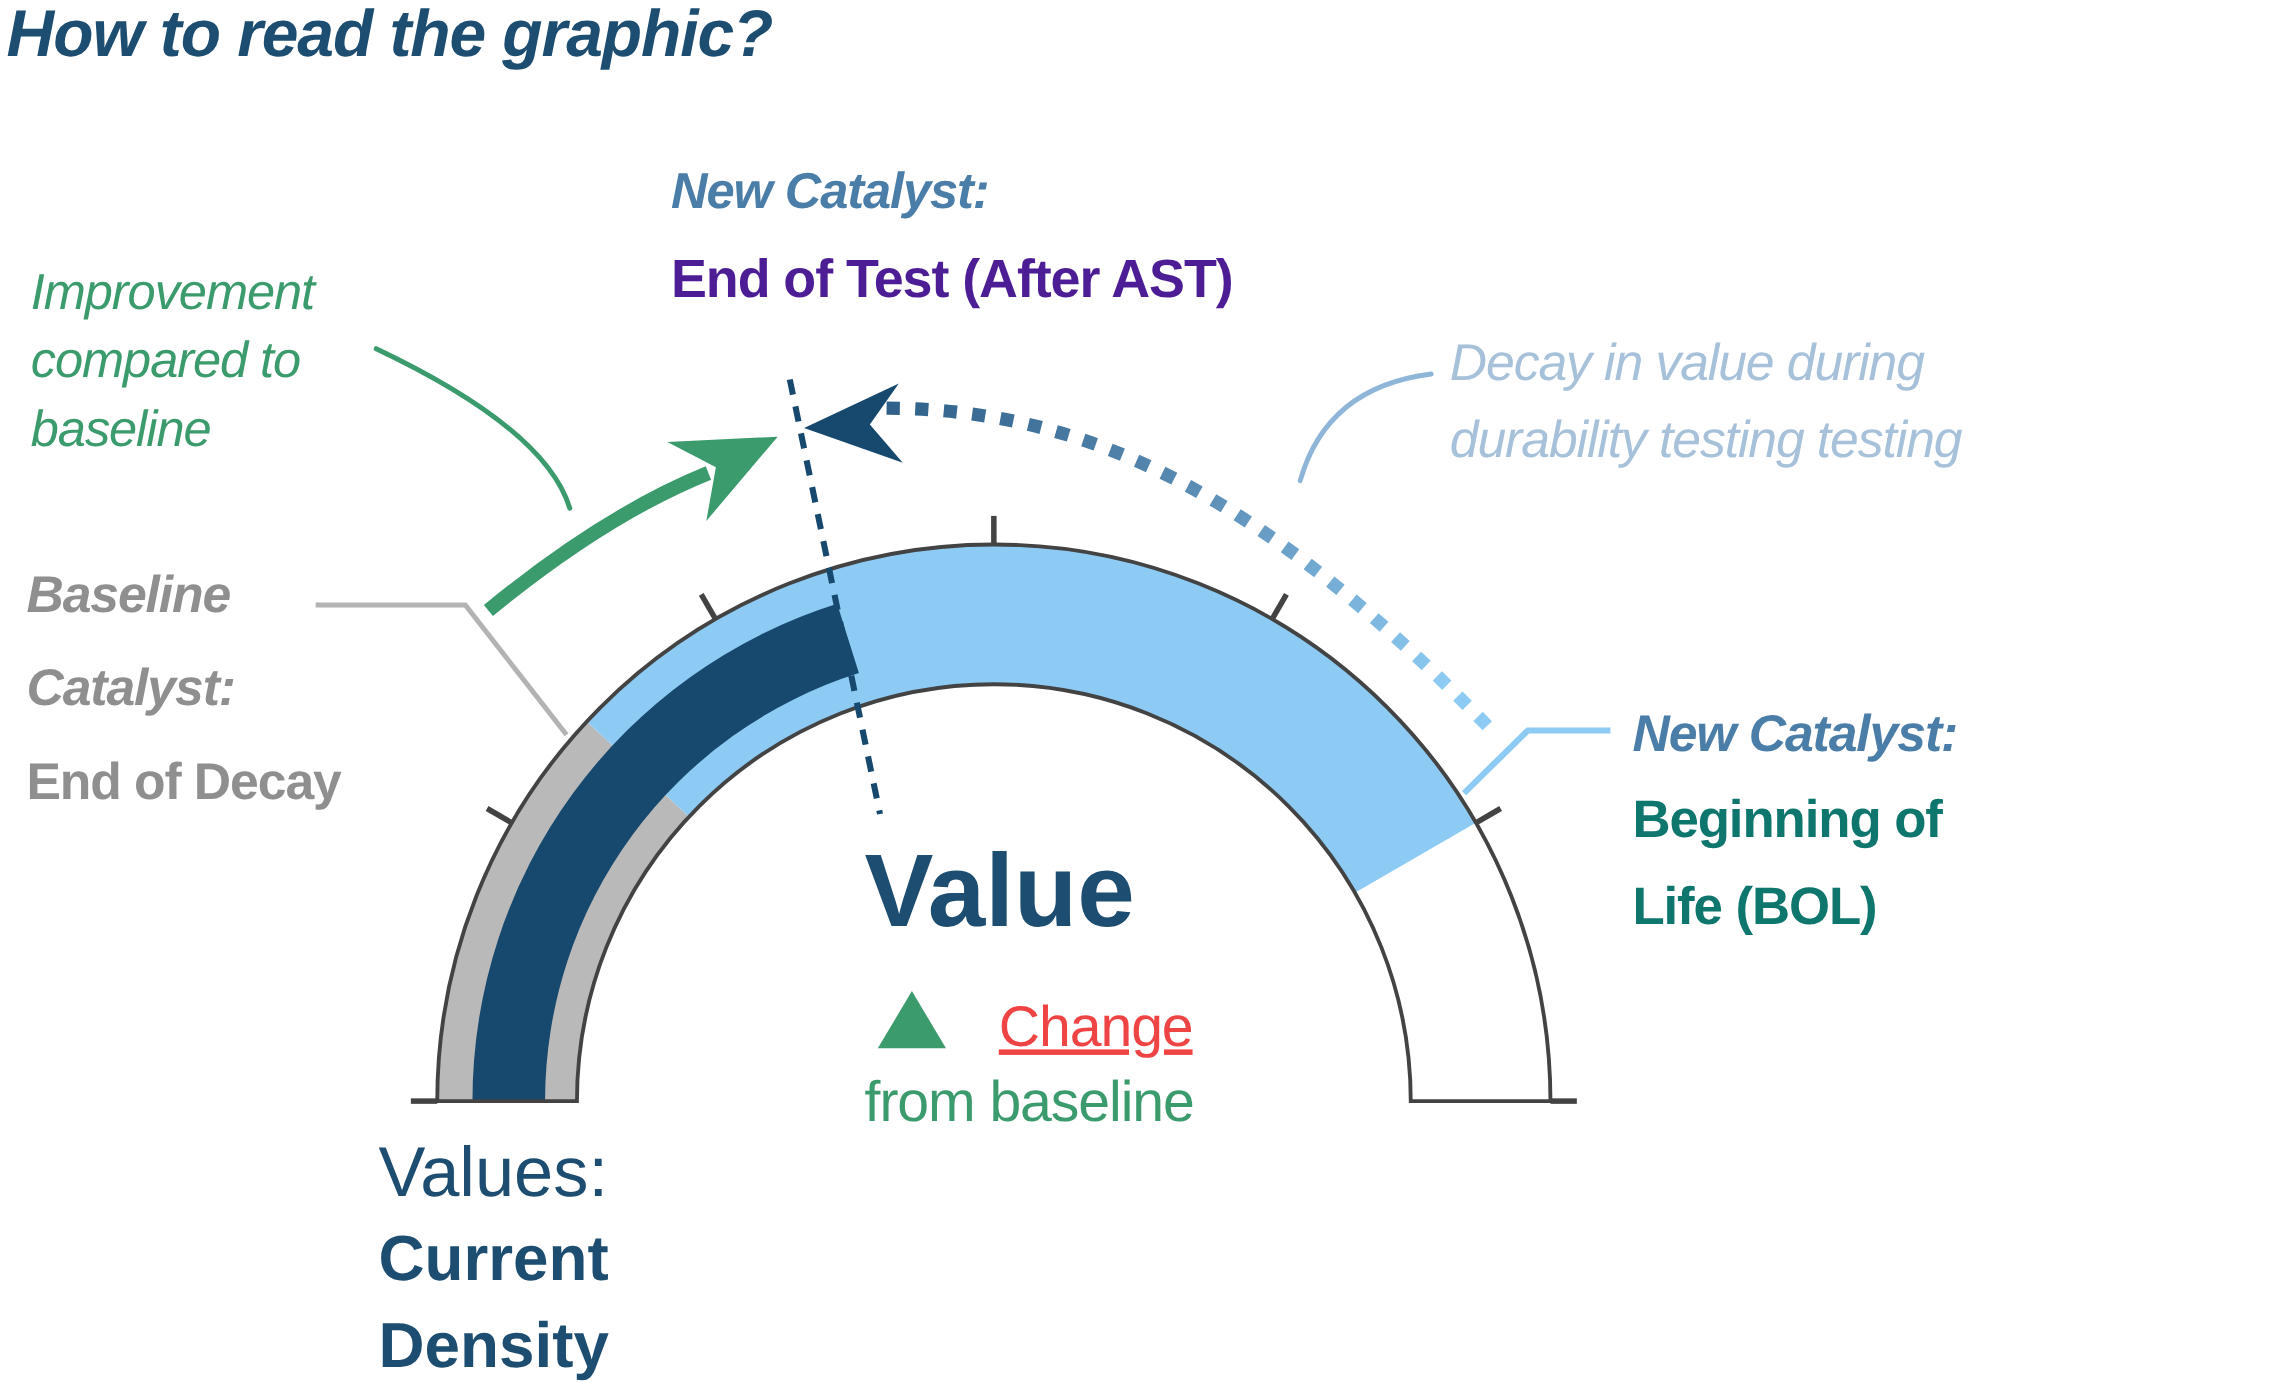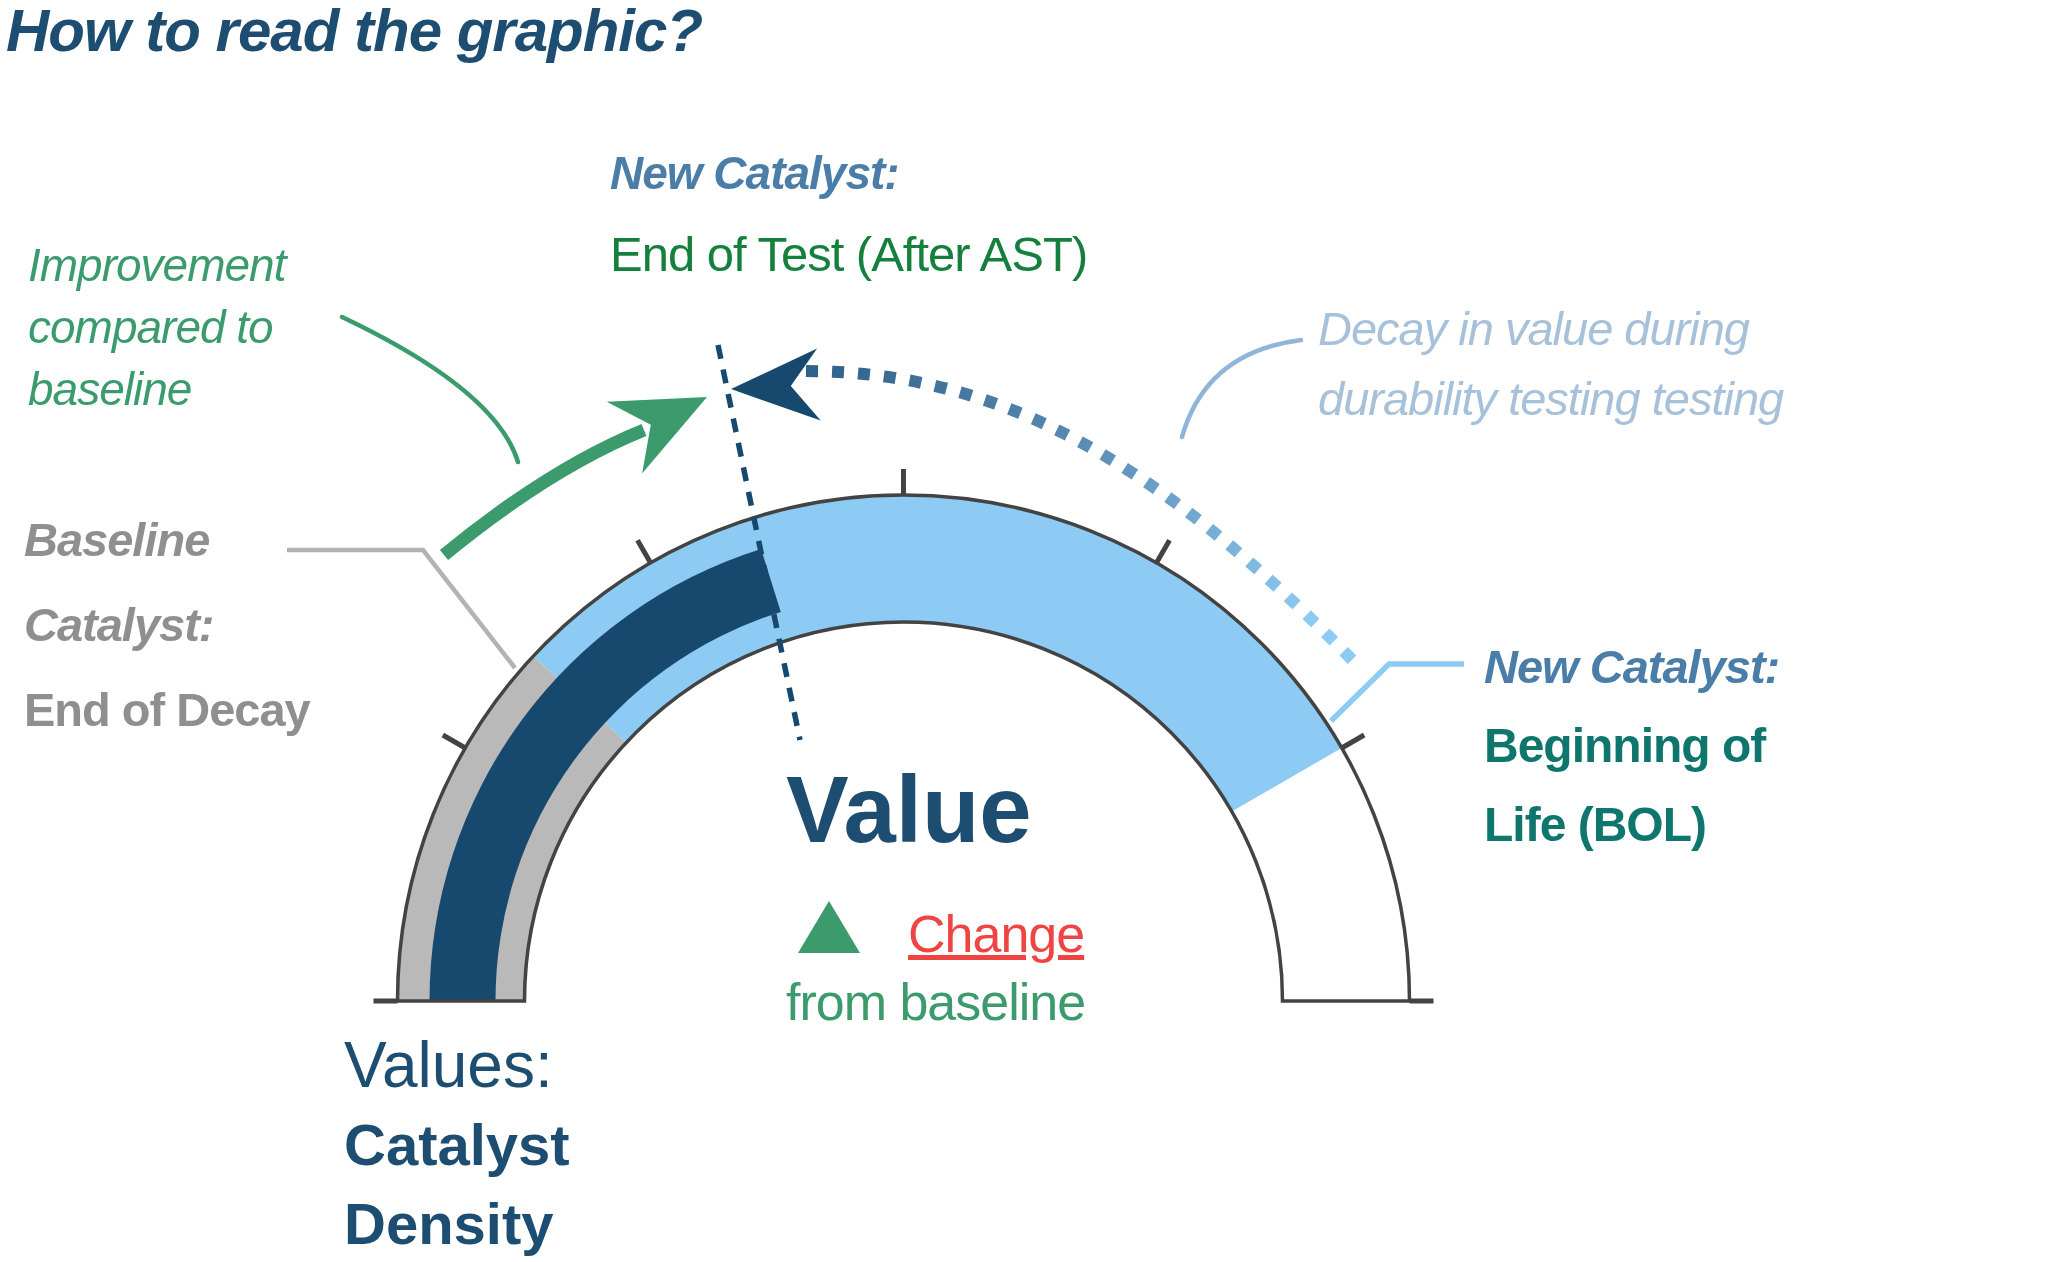--- a/index.html
+++ b/index.html
@@ -7,21 +7,21 @@
     position:relative;width:1902px;height:1262px;overflow:hidden;background:#fff;
     font-family:"Liberation Sans",sans-serif;
   }
   .stage svg{position:absolute;left:0;top:0;}
   .lbl{position:absolute;white-space:nowrap;letter-spacing:-1px;}
   .title{left:6px;top:-4px;font-size:60px;font-weight:700;font-style:italic;color:#1d4d70;}
   .improvement{left:28px;top:234px;font-size:46px;font-style:italic;color:#3b9b6c;line-height:62px;}
   .baseline{left:24px;top:497px;font-size:47px;font-weight:700;color:#8f8f8f;line-height:85px;}
   .baseline .it{font-style:italic;}
   .neweot-h{left:610px;top:146px;font-size:46px;font-weight:700;font-style:italic;color:#4a7da7;}
-  .neweot-s{left:610px;top:226px;font-size:49px;font-weight:400;color:#15803d;}
+  .neweot-s{left:610px;top:226px;font-size:49px;font-weight:700;color:#4c1d95;}
   .decay{left:1318px;top:294px;font-size:47px;font-style:italic;color:#a6c1d9;line-height:70px;}
   .newbol{left:1484px;top:627px;line-height:79px;}
   .newbol .h{font-size:47px;font-weight:700;font-style:italic;color:#4a7da7;}
   .newbol .b{font-size:48px;font-weight:700;color:#0f766e;}
   .value{left:786px;top:756px;font-size:94px;font-weight:700;color:#1d4d70;letter-spacing:0;}
   .change1{left:908px;top:903px;font-size:52px;color:#ef4444;line-height:62px;text-decoration:underline;}
   .change2{left:786px;top:971px;font-size:52px;color:#3b9b6c;line-height:62px;}
   .values{left:344px;top:1026px;color:#1d4d70;line-height:79px;letter-spacing:0;}
   .values .v1{font-size:64px;font-weight:400;}
   .values .v23{font-size:58px;font-weight:700;}
@@ -101,17 +101,17 @@
     <div class="b">Life (BOL)</div>
   </div>
 
   <div class="lbl value">Value</div>
 
   <div class="lbl change1">Change</div>
   <div class="lbl change2">from baseline</div>
 
   <div class="lbl values">
     <div class="v1">Values:</div>
-    <div class="v23">Catalyst</div>
+    <div class="v23">Current</div>
     <div class="v23">Density</div>
   </div>
 
 </div>
 
 </body></html>

